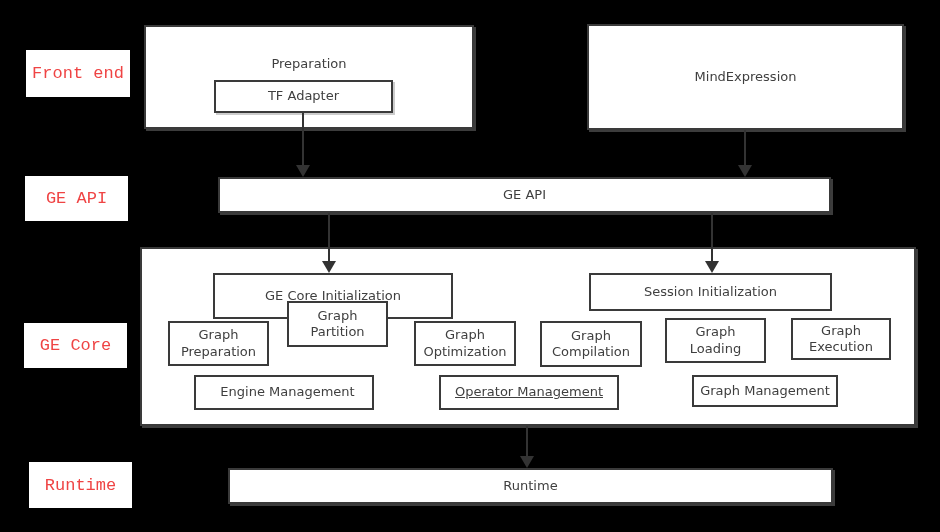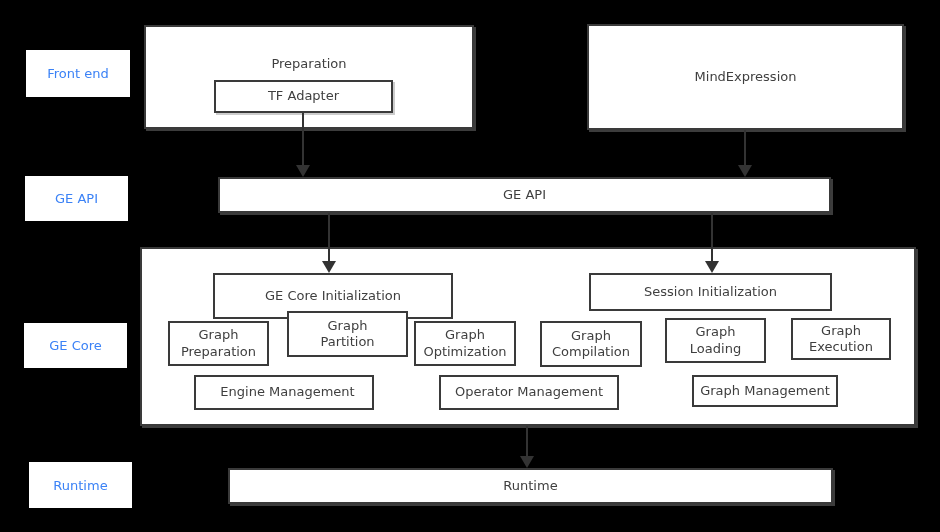--- a/index.html
+++ b/index.html
@@ -32,22 +32,23 @@
     justify-content: flex-start;
     align-items: flex-start;
   }
   .row-label {
     position: absolute;
     background: #ffffff;
     display: flex;
     align-items: center;
     justify-content: center;
     text-align: center;
-    font-size: 13px;
-    color: #3b82f6;
+    font-size: 17px;
+    color: #ef4444;
+    font-family: Liberation Mono, monospace;
   }
   .box-title {
     position: absolute;
     left: 0;
     right: 0;
     text-align: center;
     font-size: 13px;
     color: #3f3f3f;
   }
   .arrow {
@@ -97,28 +98,28 @@
   <div class="node" style="left:587px; top:24px; width:317px; height:106px;">MindExpression</div>
 
   <div class="node" style="left:218px; top:177px; width:613px; height:36px;">GE API</div>
 
   <div class="node container-node" style="left:140px; top:247px; width:776px; height:179px;"></div>
 
   <div class="node" style="left:213px; top:273px; width:240px; height:46px; box-shadow:none;">GE Core Initialization</div>
   <div class="node" style="left:589px; top:273px; width:243px; height:38px; box-shadow:none;">Session Initialization</div>
 
   <div class="node stage-box" style="left:168px; top:321px; width:101px; height:45px; box-shadow:none;">Graph Preparation</div>
-  <div class="node stage-box" style="left:287px; top:311px; width:121px; height:46px; box-shadow:none;">Graph Partition</div>
+  <div class="node stage-box" style="left:287px; top:301px; width:101px; height:46px; box-shadow:none;">Graph Partition</div>
   <div class="node stage-box" style="left:414px; top:321px; width:102px; height:45px; box-shadow:none;">Graph Optimization</div>
   <div class="node stage-box" style="left:540px; top:321px; width:102px; height:46px; box-shadow:none;">Graph Compilation</div>
   <div class="node stage-box" style="left:665px; top:318px; width:101px; height:45px; box-shadow:none;">Graph Loading</div>
   <div class="node stage-box" style="left:791px; top:318px; width:100px; height:42px; box-shadow:none;">Graph Execution</div>
 
   <div class="node" style="left:194px; top:375px; width:180px; height:35px; box-shadow:none;padding-left:7px;">Engine Management</div>
-  <div class="node" style="left:439px; top:375px; width:180px; height:35px; box-shadow:none;">Operator Management</div>
+  <div class="node" style="left:439px; top:375px; width:180px; height:35px; box-shadow:none;text-decoration:underline;">Operator Management</div>
   <div class="node" style="left:692px; top:375px; width:146px; height:32px; box-shadow:none;">Graph Management</div>
 
   <div class="node" style="left:228px; top:468px; width:605px; height:36px;">Runtime</div>
 
   <div class="arrow" style="left:296px; top:113px; height:64px;"></div>
   <div class="arrow" style="left:738px; top:130px; height:47px;"></div>
   <div class="arrow" style="left:322px; top:213px; height:60px;"></div>
   <div class="arrow" style="left:705px; top:213px; height:60px;"></div>
   <div class="arrow" style="left:520px; top:426px; height:42px;"></div>
 

